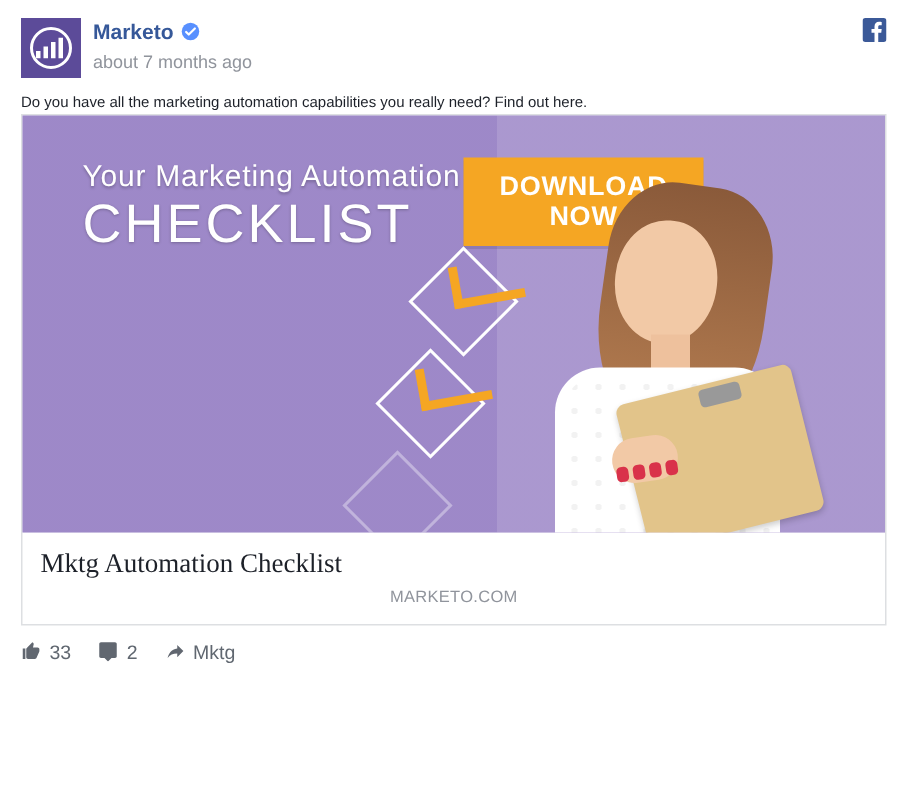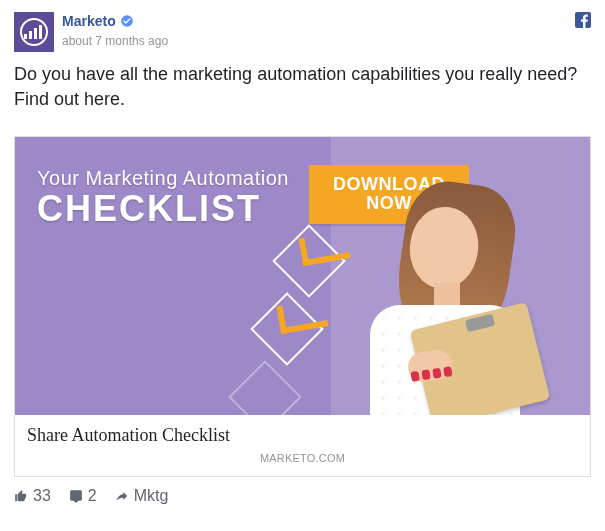--- a/index.html
+++ b/index.html
@@ -20,36 +20,36 @@
     .avatar-inner {
       width: 28px; height: 28px; border: 2px solid #fff; border-radius: 50%;
       display: flex; align-items: center; justify-content: center; overflow: hidden;
     }
     .header-text { flex: 1; line-height: 1.35; }
     .page-name-row { display: flex; align-items: center; gap: 4px; }
     .page-name { color: #365899; font-weight: bold; font-size: 14px; cursor: pointer; }
     .verified { display: inline-flex; }
     .timestamp { color: #90949c; font-size: 12px; cursor: pointer; text-align: right; }
     .fb-corner { position: absolute; right: 0; top: 0; }
-    .post-text { margin: 10px 0 24px; font-size: 18px; line-height: 1.38; }
+    .post-text { margin: 10px 0 0; font-size: 10px; line-height: 1.38; }
     .card { border: 1px solid #dddfe2; }
     .hero {
       height: 278px; background: #9a85c6; position: relative; overflow: hidden;
     }
     .hero-bg-people {
       position:absolute; left:0; top:0; right:0; bottom:0;
       background: linear-gradient(90deg,#a48fcc 0%,#a48fcc 55%,#c9bbe0 55%,#c9bbe0 100%);
       opacity:.35;
     }
     .hero-title {
-      position: absolute; left: 22px; top: 30px; color: #fff;
+      position: absolute; left: 40px; top: 30px; color: #fff;
       text-shadow: 0 1px 2px rgba(0,0,0,.25);
     }
     .hero-title .l1 { font-size: 20px; font-weight: 300; letter-spacing: .5px; }
-    .hero-title .l2 { font-size: 36px; font-weight: 700; letter-spacing: 2px; line-height:1.05; }
+    .hero-title .l2 { font-size: 36px; font-weight: 400; letter-spacing: 2px; line-height:1.05; }
     .dl-btn {
       position: absolute; left: 294px; top: 28px;
       background: #f5a623; color: #fff; text-align: center;
       font-weight: 800; font-size: 18px; line-height: 1.1;
       padding: 10px 20px; letter-spacing: .5px;
       box-shadow: 0 2px 0 rgba(0,0,0,.1);
       cursor: pointer;
     }
     .checkboxes { position:absolute; left:268px; top:104px; }
     .cb { width:52px; height:52px; border:2px solid #fff; margin-top:-6px; transform:rotate(45deg); margin-bottom:22px; position:relative;}
@@ -82,21 +82,21 @@
     .nails { position:absolute; right:118px; bottom:36px; display:flex; gap:3px; transform:rotate(-8deg);}
     .nails span{ width:8px; height:10px; background:#d9324a; border-radius:3px;}
     .card-text { padding: 10px 12px 12px; }
     .card-title {
       font-family: Georgia, 'Times New Roman', serif;
       font-size: 18px; color: #1d2129; margin-bottom: 4px; font-weight:500;
     }
     .card-desc { font-size: 12px; color: #1d2129; line-height:1.35;
       white-space:nowrap; overflow:hidden; text-overflow:ellipsis;}
     .card-domain { font-size: 11px; color: #90949c; text-transform: uppercase; margin-top: 6px; letter-spacing:.2px;text-align:center;}
-    .actions { display:flex; align-items:center; gap:18px; margin-top:10px; color:#606770; font-size:16px;}
+    .actions { display:flex; align-items:center; gap:18px; margin-top:10px; color:#606770; font-size:13px;}
     .action { display:flex; align-items:center; gap:5px; cursor:pointer; }
     .icon-svg { display:block; }
   </style>
 </head>
 <body>
 
 <div class="header">
   <div class="avatar">
     <div class="avatar-inner">
       <svg class="icon-svg" width="20" height="14" viewBox="0 0 20 14">
@@ -157,21 +157,21 @@
       <div class="hand"></div>
       <div class="nails">
           <span></span>
           <span></span>
           <span></span>
           <span></span>
         </div>
     </div>
   </div>
   <div class="card-text">
-    <div class="card-title">Share Automation Checklist</div>
+    <div class="card-title">Mktg Automation Checklist</div>
     <div class="card-domain">MARKETO.COM</div>
   </div>
 </div>
 
 <div class="actions">
   <div class="action">
     <span>
       <svg class="icon-svg" width="14" height="14" viewBox="0 0 24 24" fill="#616770">
           <path d="M2 21h3V9H2v12zm19-11c0-1.1-.9-2-2-2h-5.3l.8-3.8v-.3c0-.4-.2-.8-.4-1.1L13 2 6.6 8.6C6.2 9 6 9.5 6 10v9c0 1.1.9 2 2 2h8c.8 0 1.5-.5 1.8-1.2l2.9-6.8c.2-.3.3-.6.3-1v-2z"></path>
         </svg>

